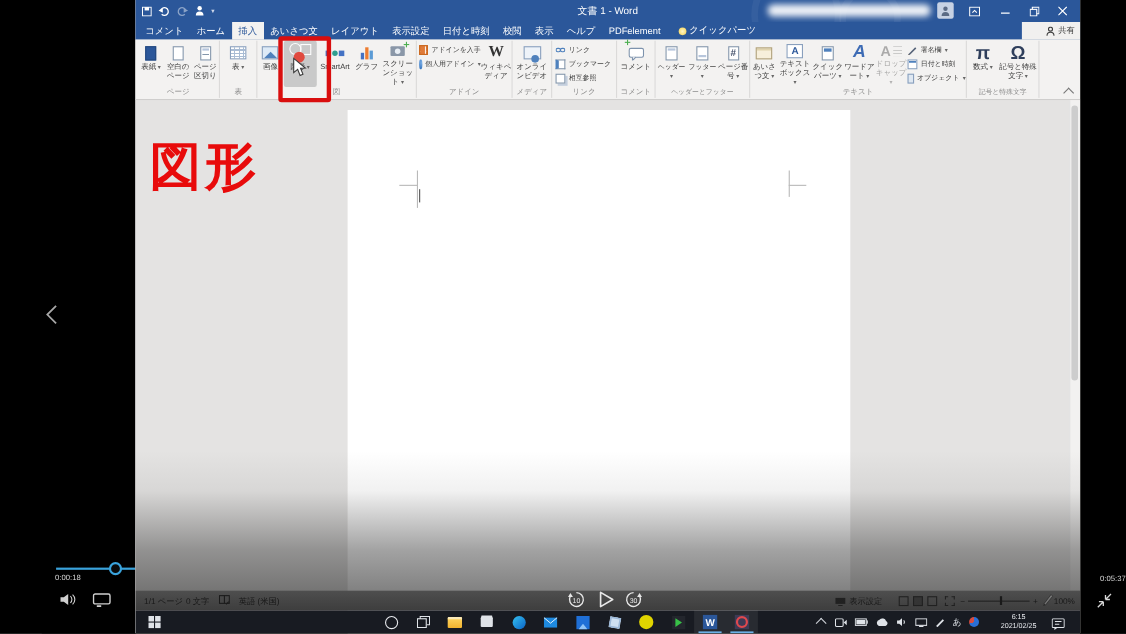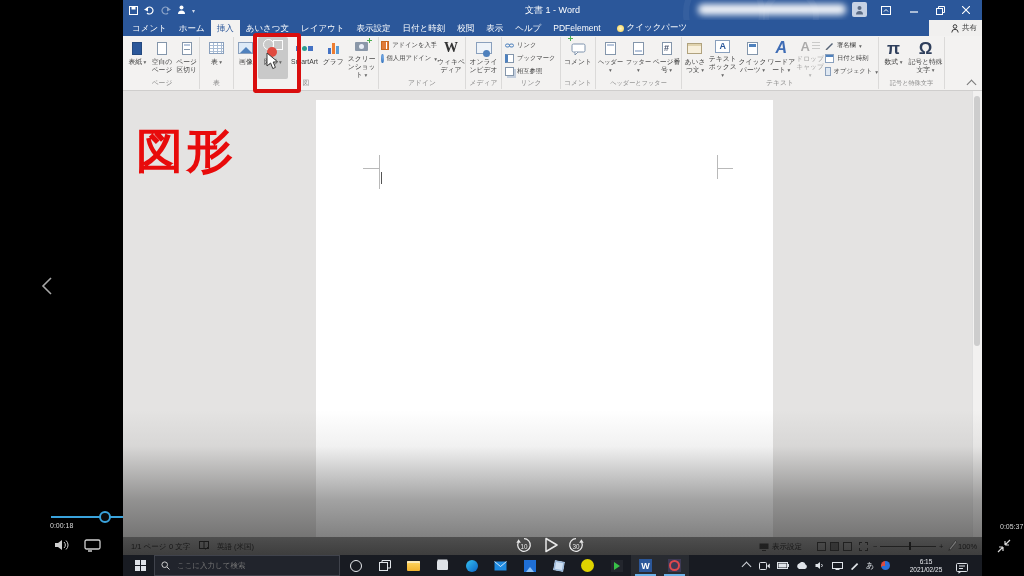--- a/index.html
+++ b/index.html
@@ -563,27 +563,20 @@
 
     <div class="abs wtaskbar">
       <div class="abs startbtn">
         <div class="wingrid">
             <div></div>
             <div></div>
             <div></div>
             <div></div>
           </div>
       </div>
-      <div class="abs tsearch">
-        <svg width="9" height="9" viewBox="0 0 9 9">
-            <circle cx="3.7" cy="3.7" r="2.8" fill="none" stroke="#cfcfcf"></circle>
-            <line x1="6" y1="6" x2="8.5" y2="8.5" stroke="#cfcfcf"></line>
-          </svg>
-        <input class="tsearch-input" readonly="" placeholder="ここに入力して検索" style="">
-      </div>
       <div class="abs apps">
         <div class="appcell">
             <div style="width:10px;height:10px;border:1.5px solid #e8eaee;border-radius:50%;"></div>
           </div>
         <div class="appcell">
             <svg width="12" height="11" viewBox="0 0 12 11">
               <rect x="0.5" y="2.5" width="8" height="8" fill="none" stroke="#dfe3e8"></rect>
               <polyline points="3,2.5 3,0.5 11.5,0.5 11.5,8 9,8" fill="none" stroke="#dfe3e8"></polyline>
             </svg>
           </div>

